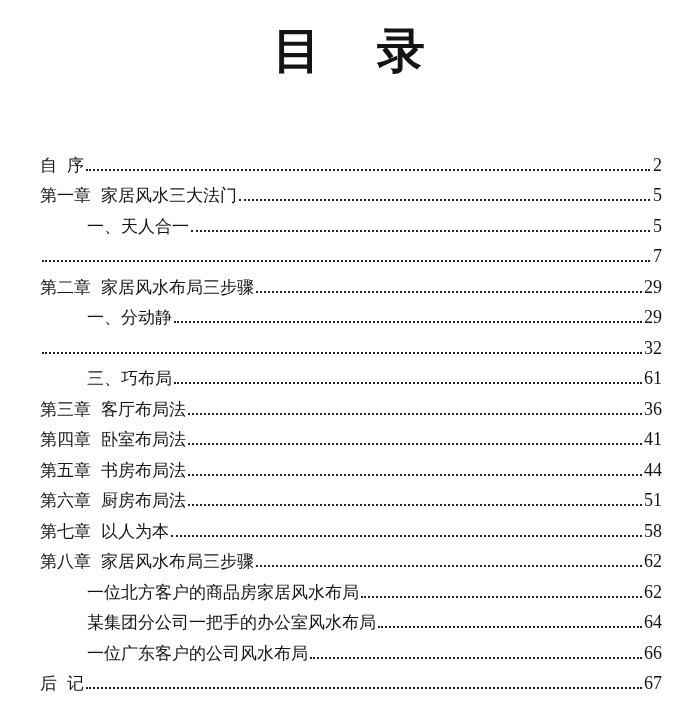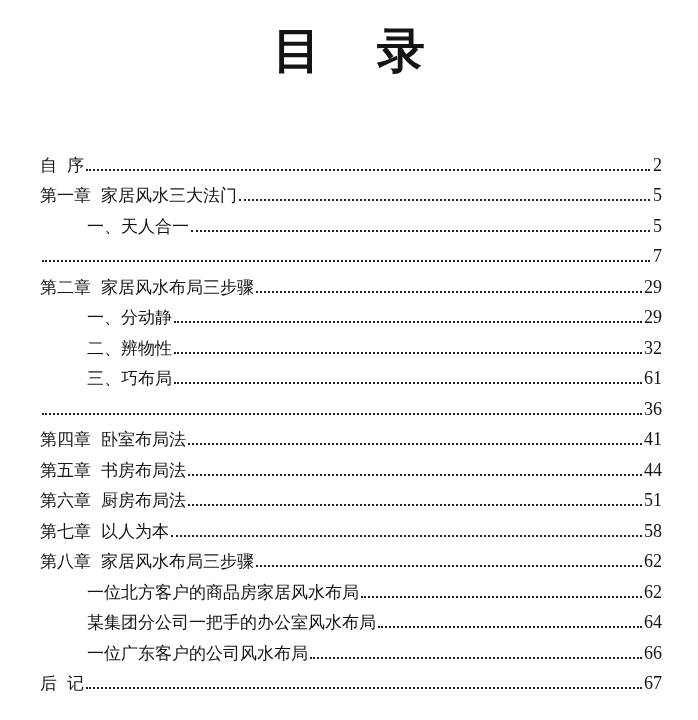--- a/index.html
+++ b/index.html
@@ -94,30 +94,30 @@
     <span class="label"><span class="num">第二章</span><span>家居风水布局三步骤</span></span>
     <span class="dots"></span>
     <span class="page">29</span>
   </div>
   <div class="row sub">
     <span class="label"><span>一、</span><span>分动静</span></span>
     <span class="dots"></span>
     <span class="page">29</span>
   </div>
   <div class="row sub">
-    <span class="label"><span>二、</span><span>辨物性</span></span>
     <span class="dots"></span>
     <span class="page">32</span>
   </div>
   <div class="row sub">
     <span class="label"><span>三、</span><span>巧布局</span></span>
     <span class="dots"></span>
     <span class="page">61</span>
   </div>
   <div class="row">
+    <span class="label"><span class="num">第三章</span><span>客厅布局法</span></span>
     <span class="dots"></span>
     <span class="page">36</span>
   </div>
   <div class="row">
     <span class="label"><span class="num">第四章</span><span>卧室布局法</span></span>
     <span class="dots"></span>
     <span class="page">41</span>
   </div>
   <div class="row">
     <span class="label"><span class="num">第五章</span><span>书房布局法</span></span>

